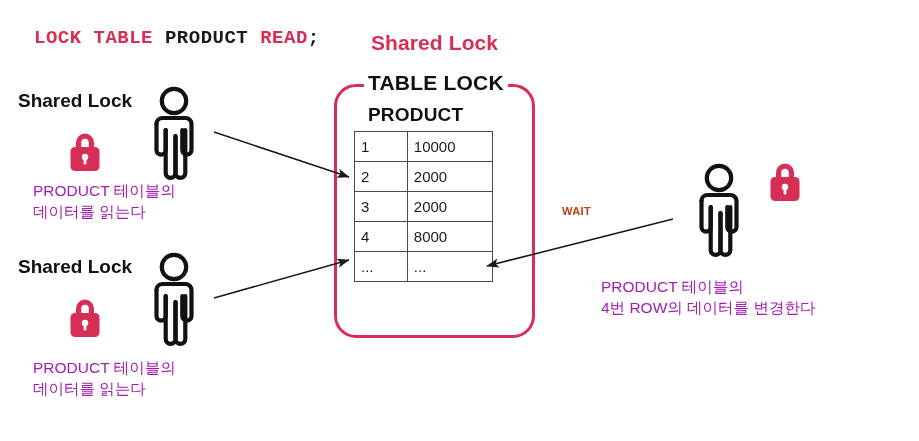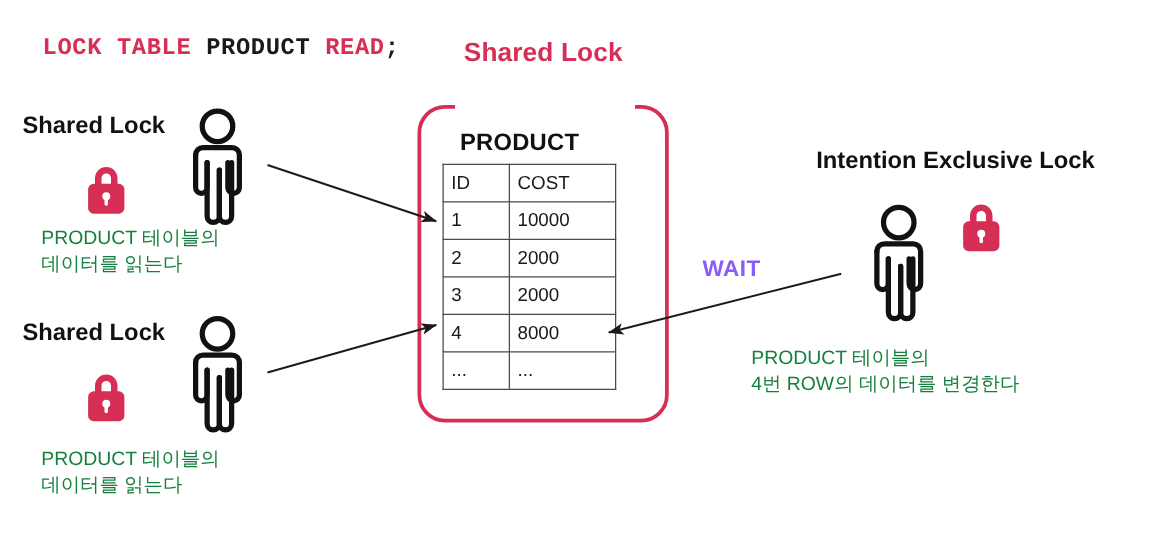--- a/index.html
+++ b/index.html
@@ -103,28 +103,28 @@
 
   
   .actor-title {
     font-size: 19px;
     font-weight: bold;
     color: #111111;
     white-space: nowrap;
   }
   .actor-desc {
     font-size: 15.5px;
-    color: #15803d;
+    color: #a21caf;
     line-height: 21px;
     white-space: pre-line;
   }
   .wait-label {
-    font-size: 18px;
-    font-weight: bold;
-    color: #8b5cf6;
+    font-size: 11px;
+    font-weight: bold;
+    color: #c2410c;
     letter-spacing: 0.4px;
   }
 
   svg { display: block; overflow: visible; }
 
   
   #arrows {
     left: 0;
     top: 0;
     width: 919px;
@@ -137,29 +137,26 @@
 
 <div id="canvas">
 
   <div id="sql-line" class="abs"><span class="kw">LOCK</span> <span class="kw">TABLE</span> <span class="obj">PRODUCT</span> <span class="kw">READ</span><span class="semi">;</span></div>
 
   <div id="table-lock-box" class="abs"></div>
   <div id="table-lock-legend-mask" class="abs"></div>
 
   <div id="shared-lock-title" class="abs">Shared Lock</div>
 
+  <div id="table-lock-legend" class="abs">TABLE LOCK</div>
 
   <div id="product-caption" class="abs">PRODUCT</div>
 
   <table id="product-table" class="abs">
     <tbody>
-      <tr>
-        <td class="col-id">ID</td>
-        <td class="col-cost">COST</td>
-      </tr>
       <tr>
         <td class="col-id">1</td>
         <td class="col-cost">10000</td>
       </tr>
       <tr>
         <td class="col-id">2</td>
         <td class="col-cost">2000</td>
       </tr>
       <tr>
         <td class="col-id">3</td>
@@ -221,21 +218,20 @@
         <path d="M13.5 38 v26 a4.6 4.6 0 0 0 4.6 4.6 a4.6 4.6 0 0 0 4.6 -4.6 V44"></path>
         <path d="M22.7 44 v43 a4.9 4.9 0 0 0 4.9 4.9 a4.9 4.9 0 0 0 4.9 -4.9 V50"></path>
         <path d="M32.5 50 v37 a4.9 4.9 0 0 0 4.9 4.9 a4.9 4.9 0 0 0 4.9 -4.9 V44"></path>
       </g>
     </svg>
   </div>
 
   <div class="abs actor-desc" style="left:33px; top:357px;">PRODUCT 테이블의
 데이터를 읽는다</div>
 
-  <div class="abs actor-title" style="left:653px; top:118px;">Intention Exclusive Lock</div>
 
   <div class="abs" style="left:688px; top:163px;">
     <svg width="62" height="98" viewBox="0 0 62 98" aria-hidden="true">
       <g fill="none" stroke="#111111" stroke-width="4.2" stroke-linecap="round" stroke-linejoin="round">
         <circle cx="31" cy="15" r="12.2"></circle>
         <path d="M13.5 38 a6 6 0 0 1 6 -6 h23 a6 6 0 0 1 6 6 v26 a4.6 4.6 0 0 1 -4.6 4.6 a4.6 4.6 0 0 1 -4.6 -4.6 V44"></path>
         <path d="M13.5 38 v26 a4.6 4.6 0 0 0 4.6 4.6 a4.6 4.6 0 0 0 4.6 -4.6 V44"></path>
         <path d="M22.7 44 v43 a4.9 4.9 0 0 0 4.9 4.9 a4.9 4.9 0 0 0 4.9 -4.9 V50"></path>
         <path d="M32.5 50 v37 a4.9 4.9 0 0 0 4.9 4.9 a4.9 4.9 0 0 0 4.9 -4.9 V44"></path>
       </g>

